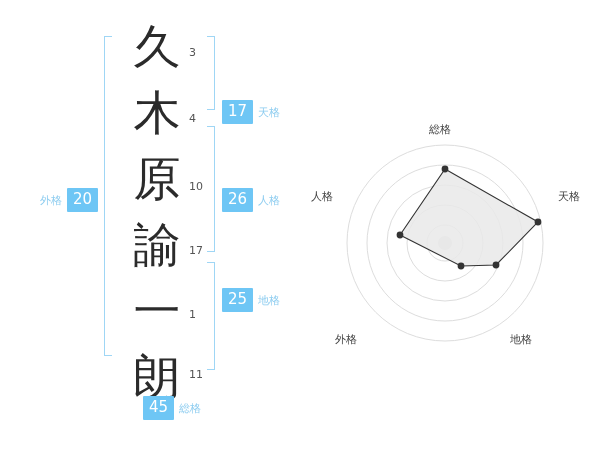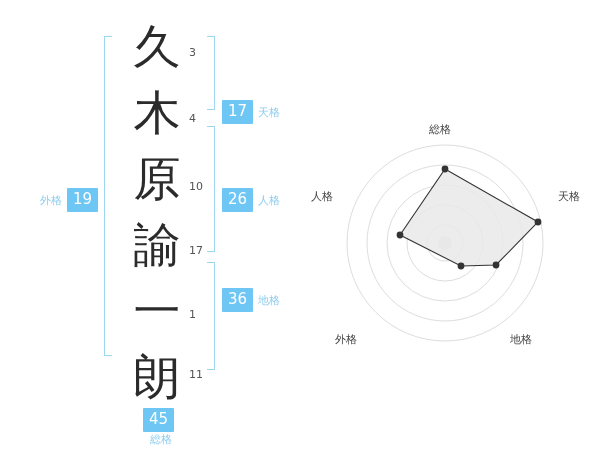--- a/index.html
+++ b/index.html
@@ -147,39 +147,39 @@
     <span class="cap" style="right:0; top:0;"></span>
     <span class="cap" style="right:0; bottom:0;"></span>
   </div>
   <div class="bracket right-side" style="left:200px; top:262px; width:14px; height:108px;">
     <span class="cap" style="right:0; top:0;"></span>
     <span class="cap" style="right:0; bottom:0;"></span>
   </div>
 
   <div class="badge rtl" style="left:40px; top:188px;">
     <span class="lbl">外格</span>
-    <span class="num">19</span>
+    <span class="num">20</span>
   </div>
 
   <div class="badge" style="left:222px; top:100px;justify-content:center;">
     <span class="num">17</span>
     <span class="lbl">天格</span>
   </div>
 
   <div class="badge" style="left:222px; top:188px;align-items:center;">
     <span class="num">26</span>
     <span class="lbl">人格</span>
   </div>
 
   <div class="badge" style="left:222px; top:288px;">
-    <span class="num">36</span>
+    <span class="num">25</span>
     <span class="lbl">地格</span>
   </div>
 
-  <div class="badge" style="left:143px; top:408px;flex-direction:column;">
+  <div class="badge" style="left:143px; top:396px;">
     <span class="num">45</span>
     <span class="lbl">総格</span>
   </div>
 
 </div>
 
 <div id="radar-chart">
   <svg width="290" height="470" viewBox="0 0 290 470">
     <g>
       <circle cx="135" cy="243" r="98" fill="none" stroke="#dddddd" stroke-width="1"></circle>

